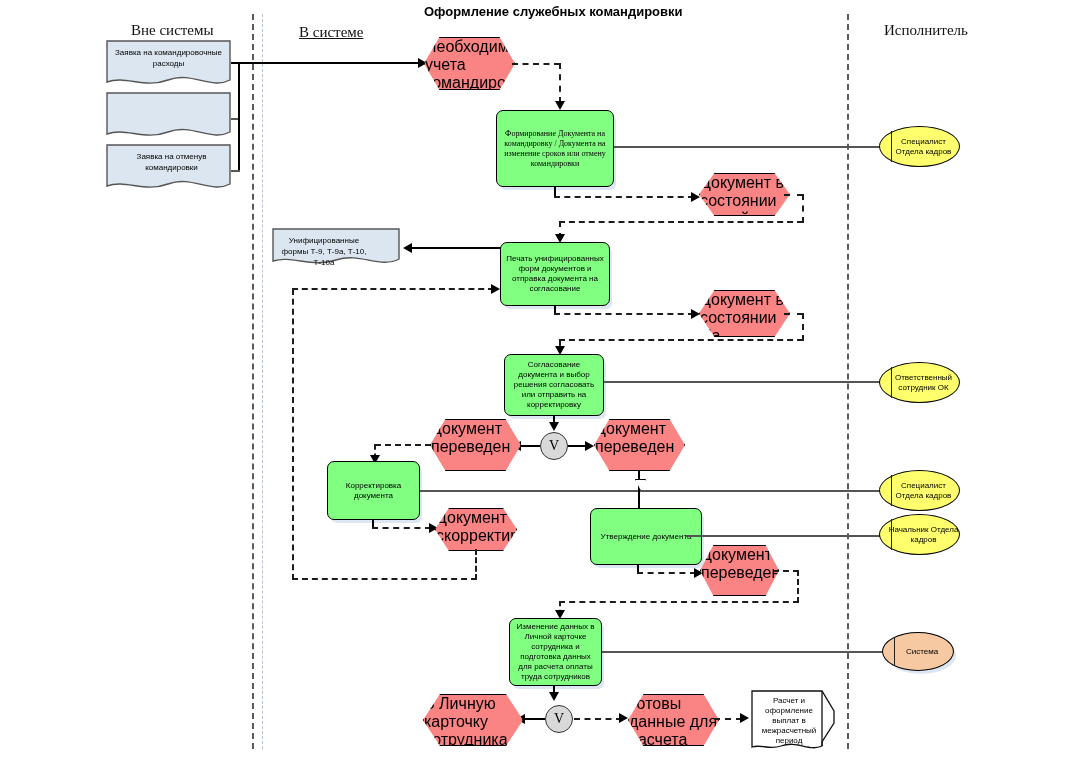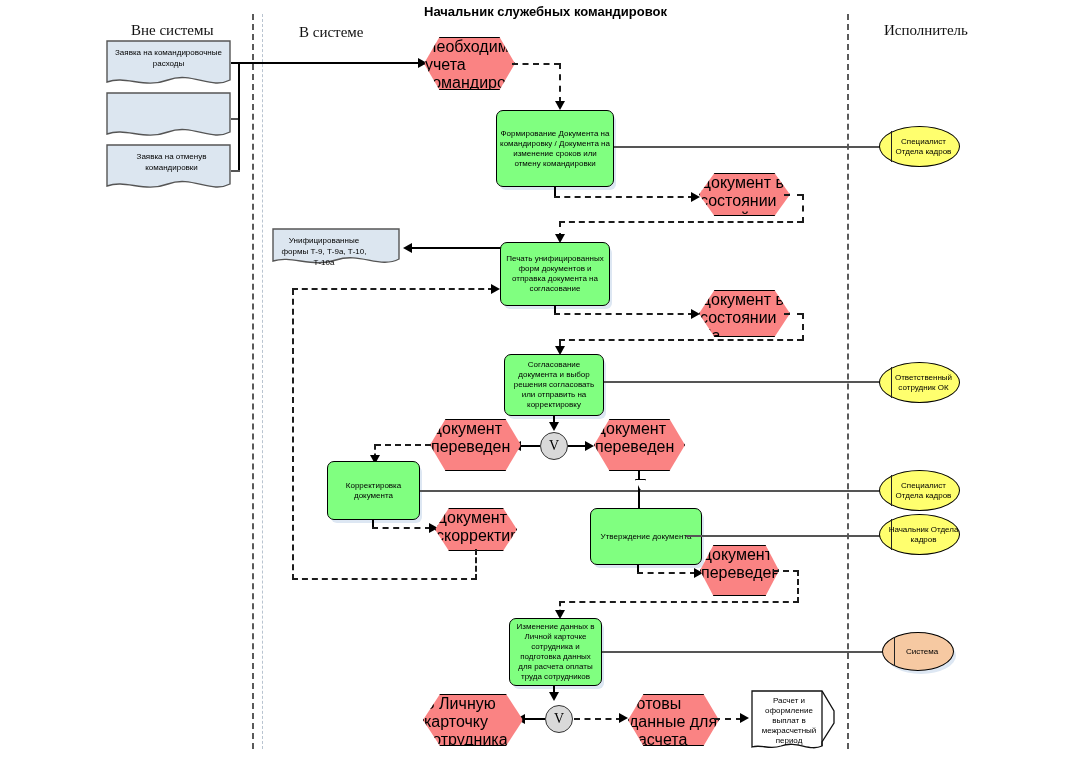--- a/index.html
+++ b/index.html
@@ -129,24 +129,24 @@
     position:absolute;width:9px;height:9px;
     border:1.3px solid #000;background:#fff;
     clip-path:polygon(0 0,100% 0,50% 100%);
   }
 </style>
 </head>
 <body>
 
 <div id="canvas">
 
-  <div class="diagram-title" style="left:424px;top:4px;">Начальник служебных командировок</div>
+  <div class="diagram-title" style="left:424px;top:4px;">Оформление служебных командировки</div>
 
   <div class="lane-title" style="left:131px;top:22px;">Вне системы</div>
-  <div class="lane-title" style="left:299px;top:24px;">В системе</div>
+  <div class="lane-title" style="left:299px;top:24px;text-decoration:underline;">В системе</div>
   <div class="lane-title" style="left:884px;top:22px;">Исполнитель</div>
 
   <div class="lane-divider" style="left:252px;top:14px;height:735px;"></div>
   <div class="lane-divider thin" style="left:262px;top:14px;height:735px;"></div>
   <div class="lane-divider" style="left:847px;top:14px;height:735px;"></div>
 
   <div class="docshape" style="left:106px;top:40px;width:125px;height:50px;">
     <svg width="125" height="50" viewBox="0 0 125 50">
       <path d="M1,1 L124,1 L124,40 C105,50 86,31 62,40 C38,49 20,35 1,42 Z" fill="#dce6f0" stroke="#555" stroke-width="1.4"></path>
     </svg>
@@ -174,21 +174,21 @@
   <div class="arw r" style="left:418px;top:58px;"></div>
 
   <div class="event-wrap" style="left:424px;top:37px;width:91px;height:53px;">
     <div class="event"><span>Необходимость учета командировки</span></div>
   </div>
 
   <div class="dash-h" style="left:512px;top:63px;width:48px;"></div>
   <div class="dash-v" style="left:559px;top:63px;height:40px;"></div>
   <div class="arw d" style="left:555px;top:101px;"></div>
 
-  <div class="node proc" style="left:496px;top:110px;width:118px;height:77px;">
+  <div class="node proc" style="left:496px;top:110px;width:118px;height:77px;font-family:Liberation Serif, serif;">
     <span>Формирование Документа на командировку / Документа на изменение сроков или отмену командировки</span>
   </div>
 
   <div class="ln hl" style="left:614px;top:146px;width:271px;height:1.6px;"></div>
 
   <div class="ln vl blk" style="left:554px;top:187px;width:2px;height:10px;"></div>
   <div class="dash-h" style="left:554px;top:196px;width:140px;"></div>
   <div class="arw r" style="left:691px;top:192px;"></div>
 
   <div class="event-wrap" style="left:699px;top:173px;width:91px;height:43px;">

